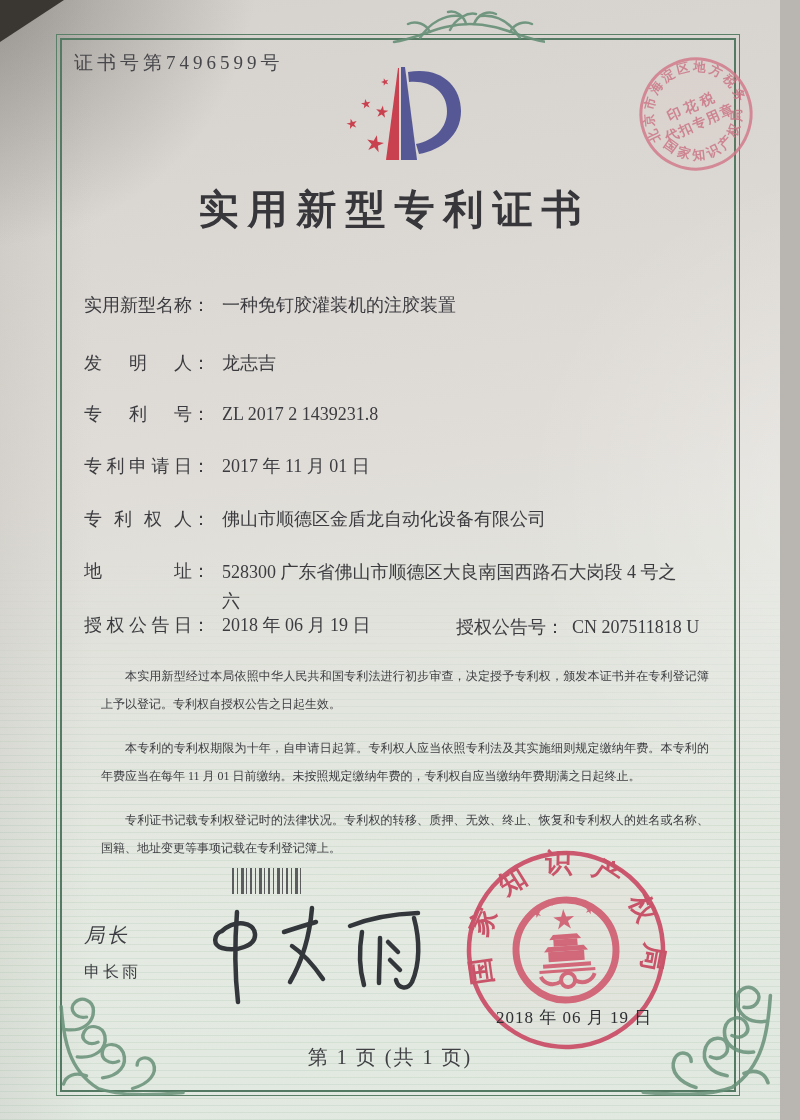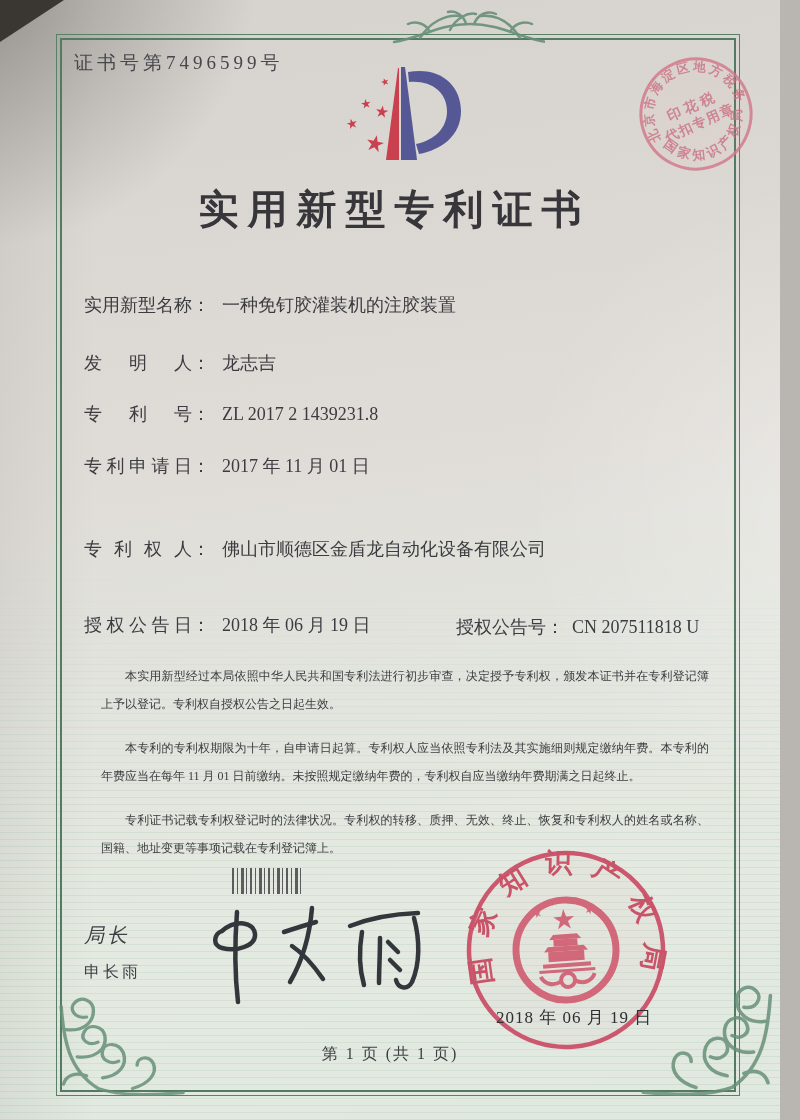--- a/index.html
+++ b/index.html
@@ -34,21 +34,21 @@
   .fvalue{margin-left:12px;display:inline-block;vertical-align:top;}
   .addr{white-space:normal;}
   .addr .fvalue{white-space:pre-wrap;line-height:29px;max-width:540px;}
   .frow-right{position:absolute;left:372px;top:2px;white-space:nowrap;}
   .paras{position:absolute;left:84px;top:646px;width:642px;}
   .paras p{margin:17px;font-size:12px;line-height:27.5px;text-indent:2em;text-align:justify;}
   .barcode{position:absolute;left:232px;top:868px;width:72px;height:26px;opacity:.78;
     background:repeating-linear-gradient(90deg,#35353a 0 2px,transparent 2px 5px,#35353a 5px 6px,transparent 6px 9px,#35353a 9px 12px,transparent 12px 14px,#35353a 14px 15px,transparent 15px 18px);}
   .sig-title{left:84px;top:922px;font-size:20px;letter-spacing:3px;color:#3e3f44;font-style:italic;}
   .sig-name{left:84px;top:962px;font-size:16px;letter-spacing:3px;color:#3e3f44;}
-  .footer{left:0;right:0;top:1044px;text-align:center;font-size:16px;letter-spacing:2px;color:#3e3e43;}
+  .footer{left:0;right:0;top:1044px;text-align:center;font-size:20px;letter-spacing:2px;color:#3e3e43;}
   .seal-date{left:496px;top:1006px;font-size:17px;letter-spacing:1px;color:#2e2e33;z-index:6;}
   svg{display:block;}
   .abs{position:absolute;}
 </style>
 </head>
 <body>
 
 <div class="photo">
 
   <div class="corner-dark"></div>
@@ -129,22 +129,26 @@
   </div>
   <div class="frow" style="top:292px">
     <span class="flabel">实用新型名称</span><span class="fcolon">：</span><span class="fvalue">一种免钉胶灌装机的注胶装置</span>
   </div>
   <div class="frow" style="top:401px">
     <span class="flabel">专利号</span><span class="fcolon">：</span><span class="fvalue">ZL 2017 2 1439231.8</span>
   </div>
   <div class="frow" style="top:453px">
     <span class="flabel">专利申请日</span><span class="fcolon">：</span><span class="fvalue">2017 年 11 月 01 日</span>
   </div>
-  <div class="frow" style="top:536px">
+  <div class="frow" style="top:506px">
     <span class="flabel">专利权人</span><span class="fcolon">：</span><span class="fvalue">佛山市顺德区金盾龙自动化设备有限公司</span>
+  </div>
+  <div class="frow addr" style="top:558px">
+    <span class="flabel">地址</span><span class="fcolon">：</span><span class="fvalue">528300 广东省佛山市顺德区大良南国西路石大岗段 4 号之
+六</span>
   </div>
   <div class="frow" style="top:612px">
     <span class="flabel">授权公告日</span><span class="fcolon">：</span><span class="fvalue">2018 年 06 月 19 日</span>
     <span class="frow-right">
       <span>授权公告号</span><span>：</span><span style="margin-left:8px">CN 207511818 U</span>
     </span>
   </div>
 
   <div class="paras">
     <p>本实用新型经过本局依照中华人民共和国专利法进行初步审查，决定授予专利权，颁发本证书并在专利登记簿上予以登记。专利权自授权公告之日起生效。</p>

